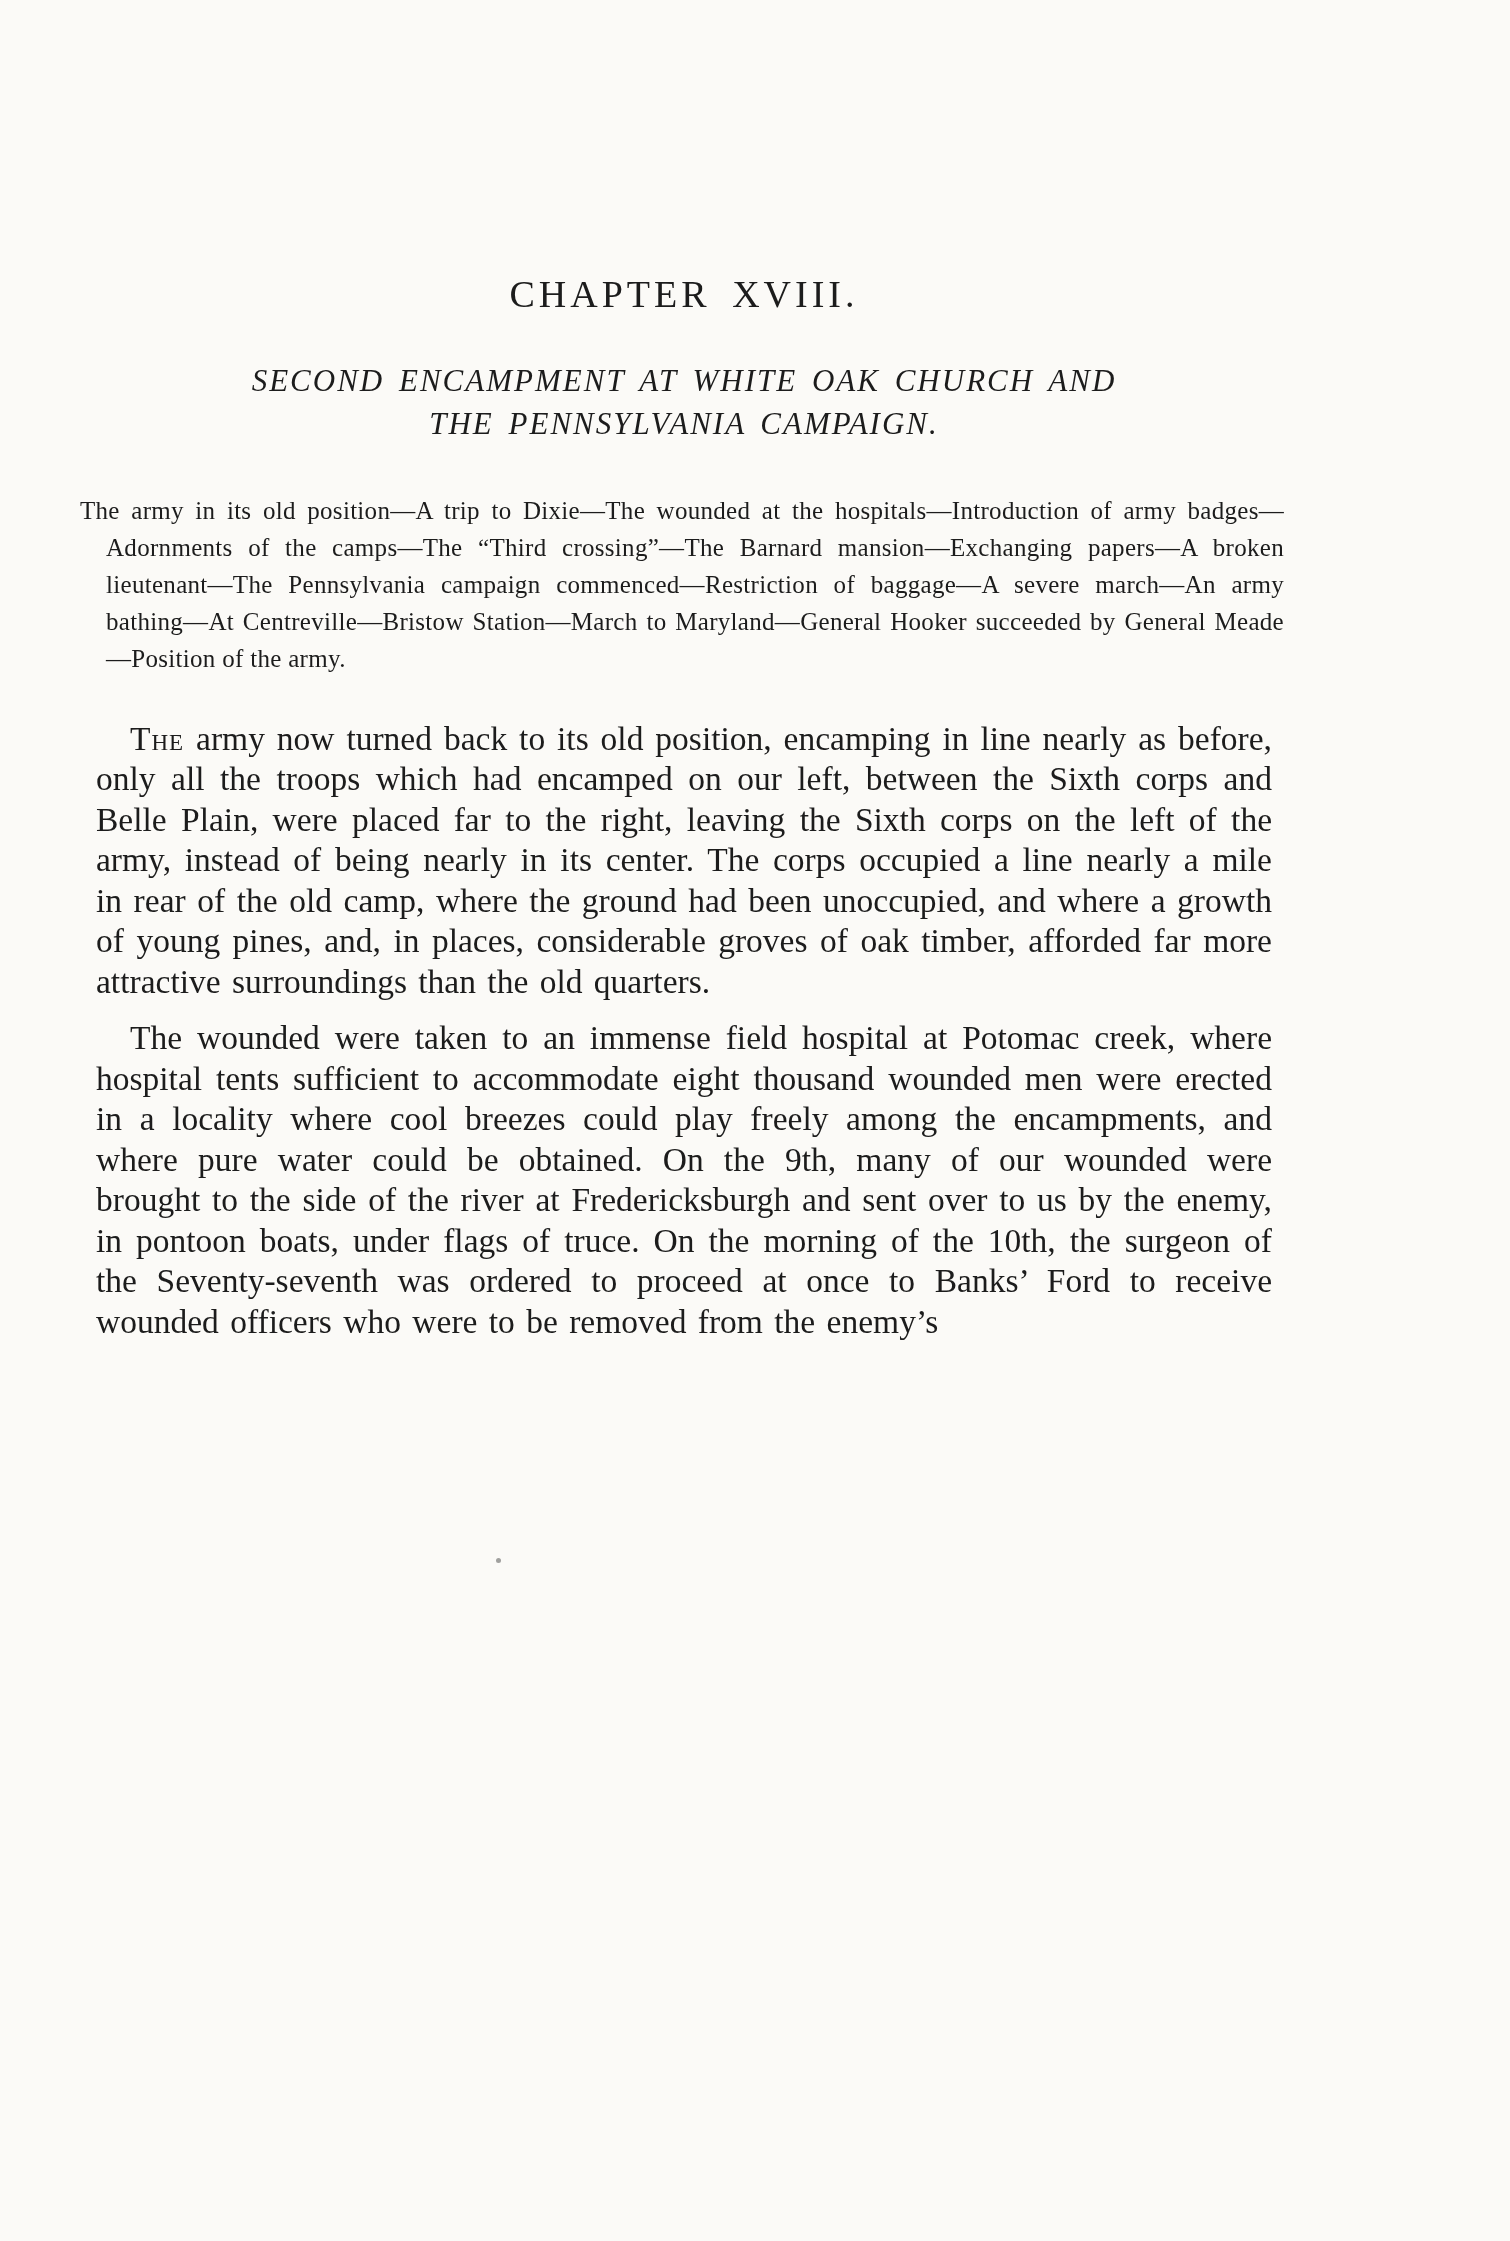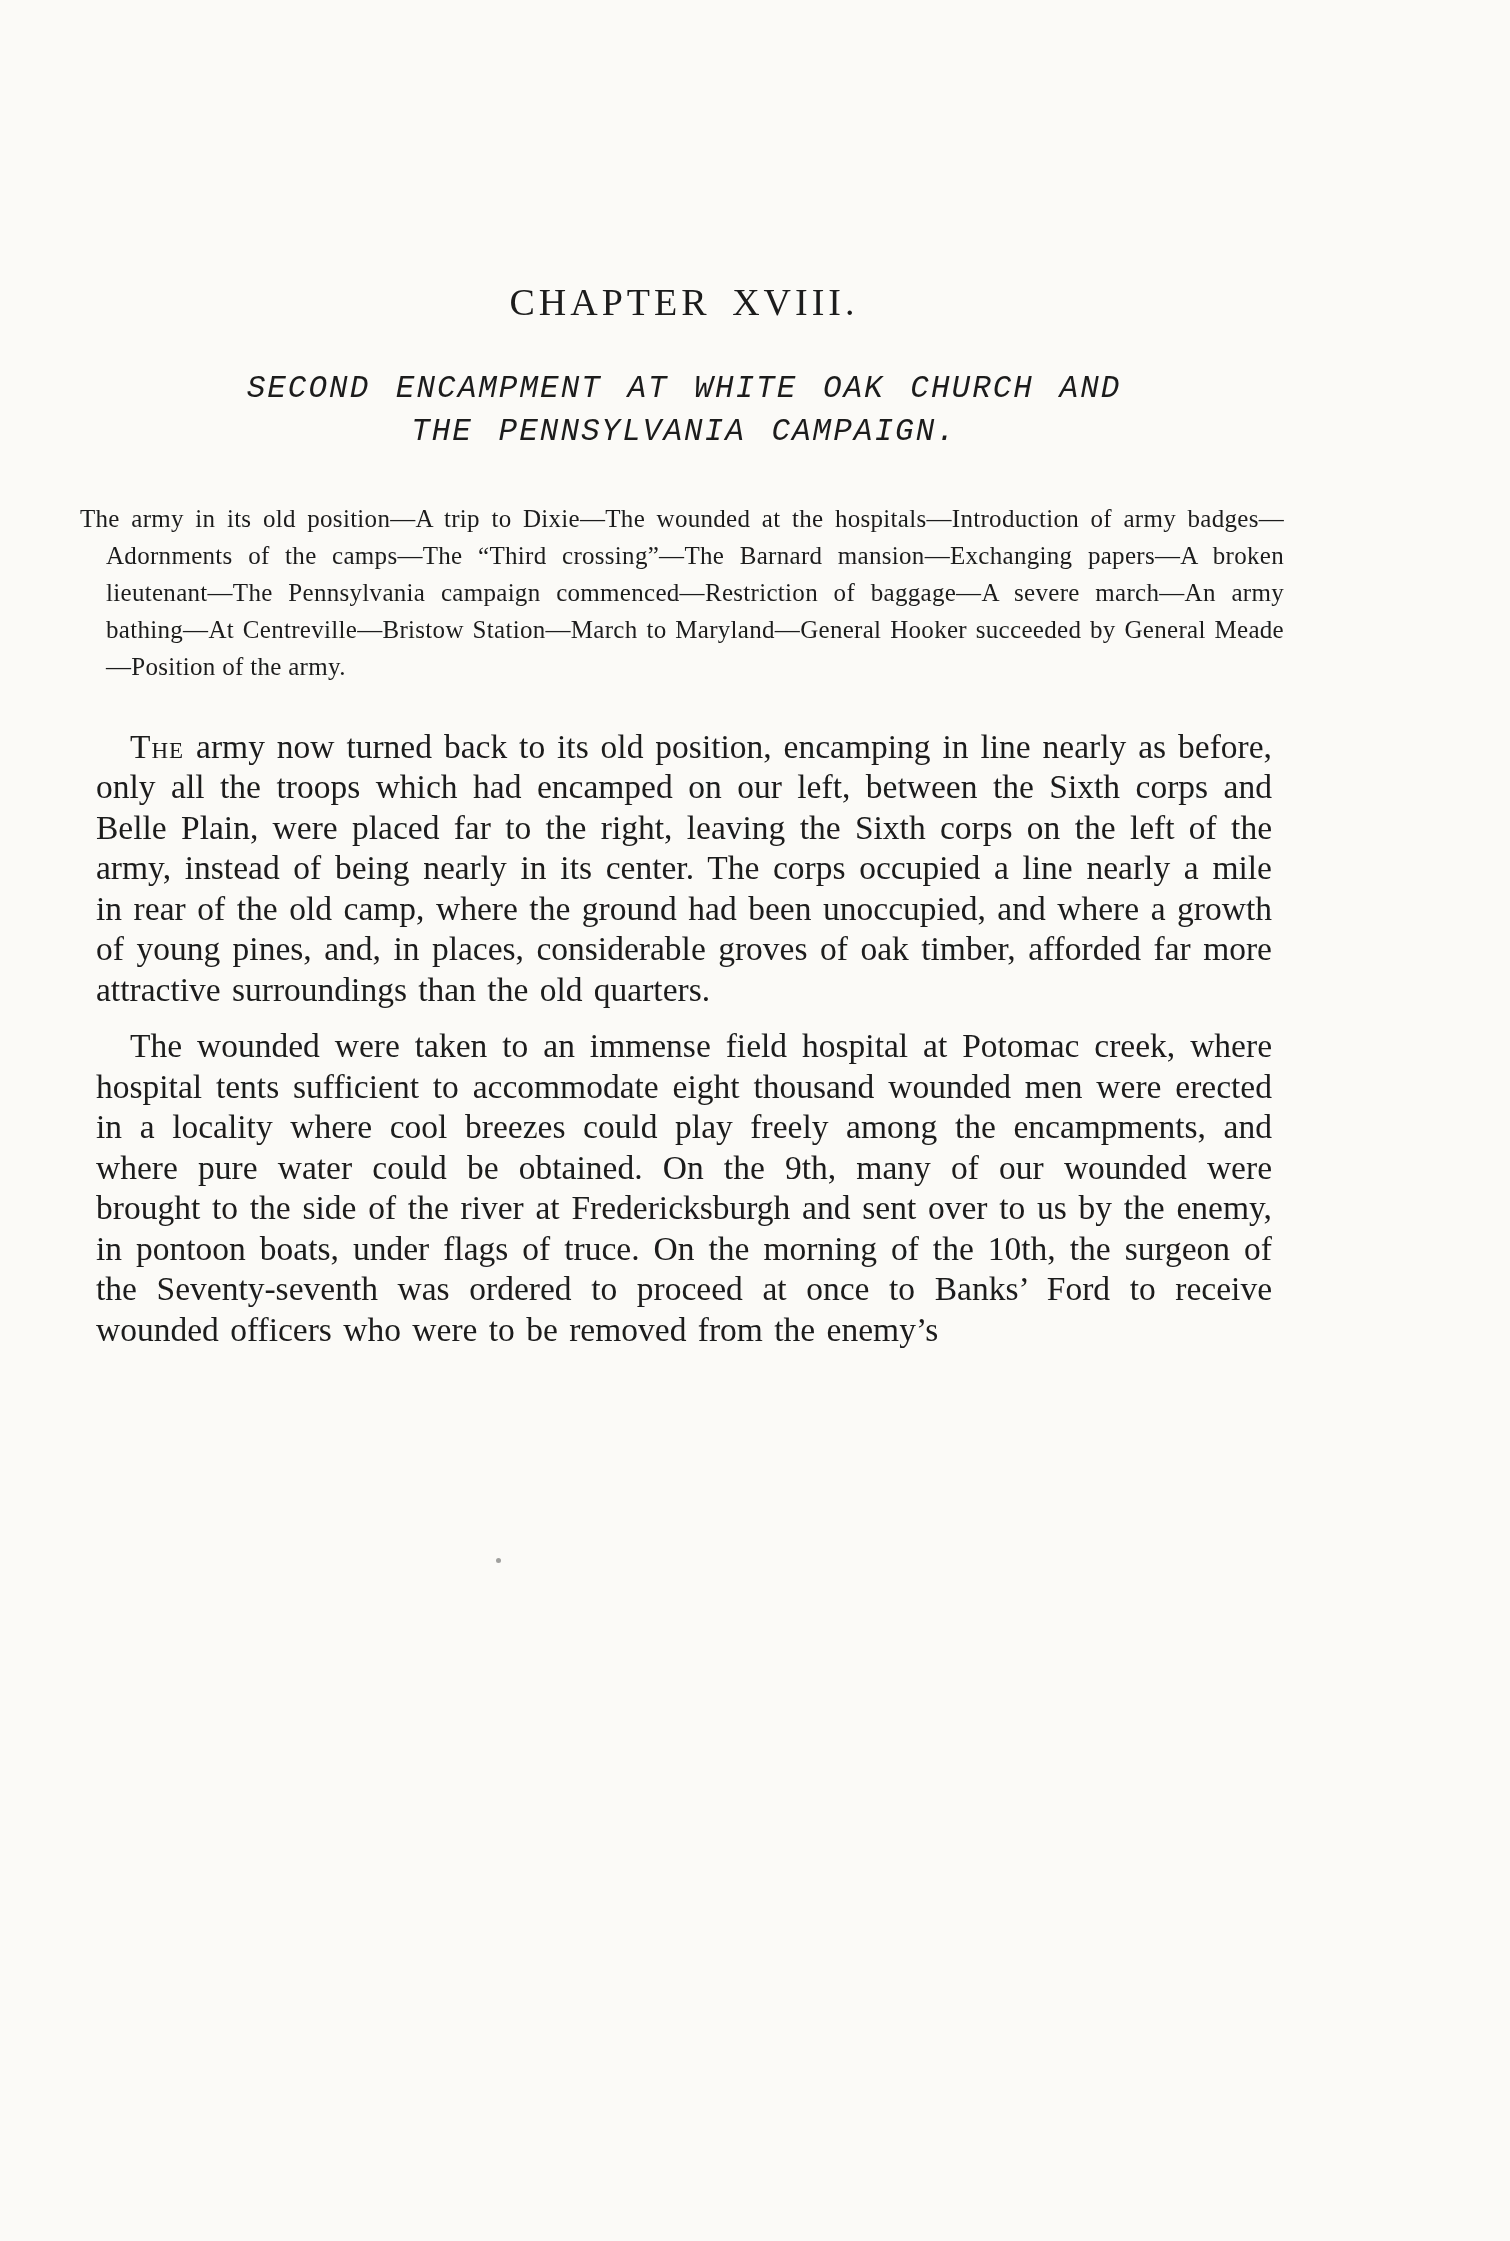--- a/index.html
+++ b/index.html
@@ -22,37 +22,36 @@
     box-sizing: border-box;
     overflow: hidden;
   }
   .content {
     position: absolute;
     left: 80px;
     top: 272px;
     width: 1208px;
   }
   .chapter {
-    margin: 8px;
+    margin: 0;
     font-size: 38px;
     font-weight: normal;
     text-align: center;
     letter-spacing: 4px;
     word-spacing: 8px;
   }
   .subtitle {
     margin: 44px 0 0 0;
     font-size: 31px;
     font-weight: normal;
     font-style: italic;
     text-align: center;
     letter-spacing: 2px;
     word-spacing: 5px;
     line-height: 1.38;
-    font-family: Liberation Mono, monospace;
   }
   .subline { display: block; }
   .summary {
     margin: 46px 4px 0 0;
     font-size: 25px;
     line-height: 37px;
     text-align: justify;
     letter-spacing: 0.3px;
     padding-left: 26px;
     text-indent: -26px;

